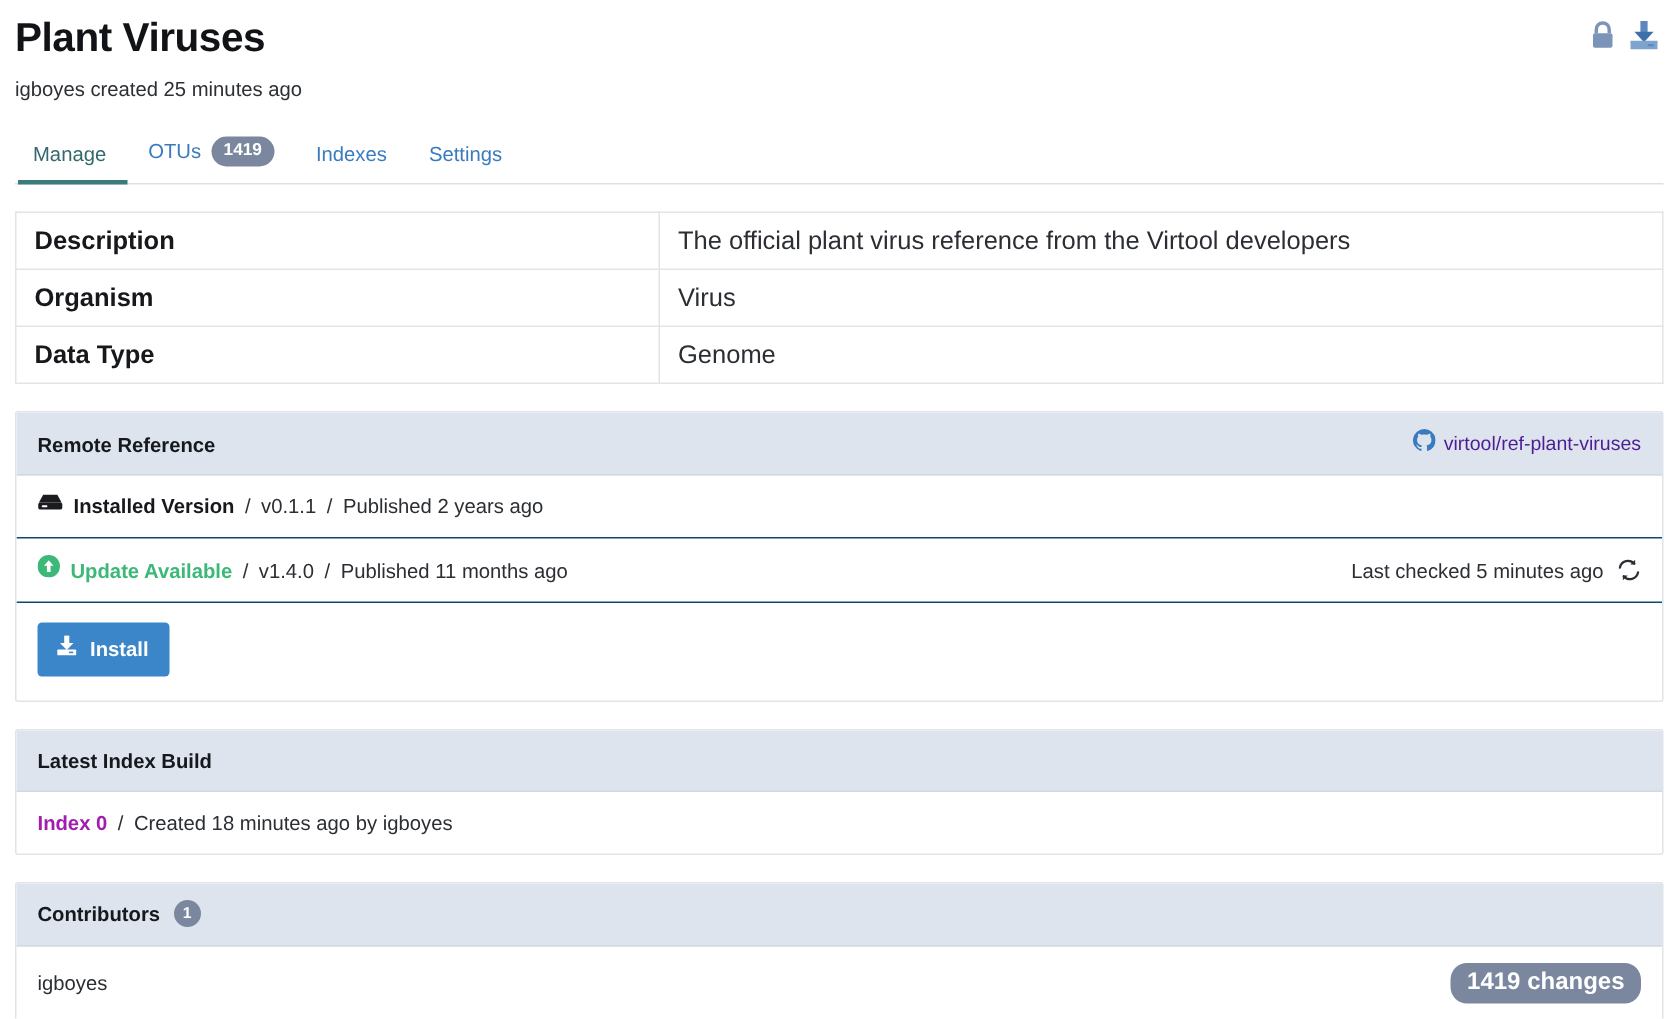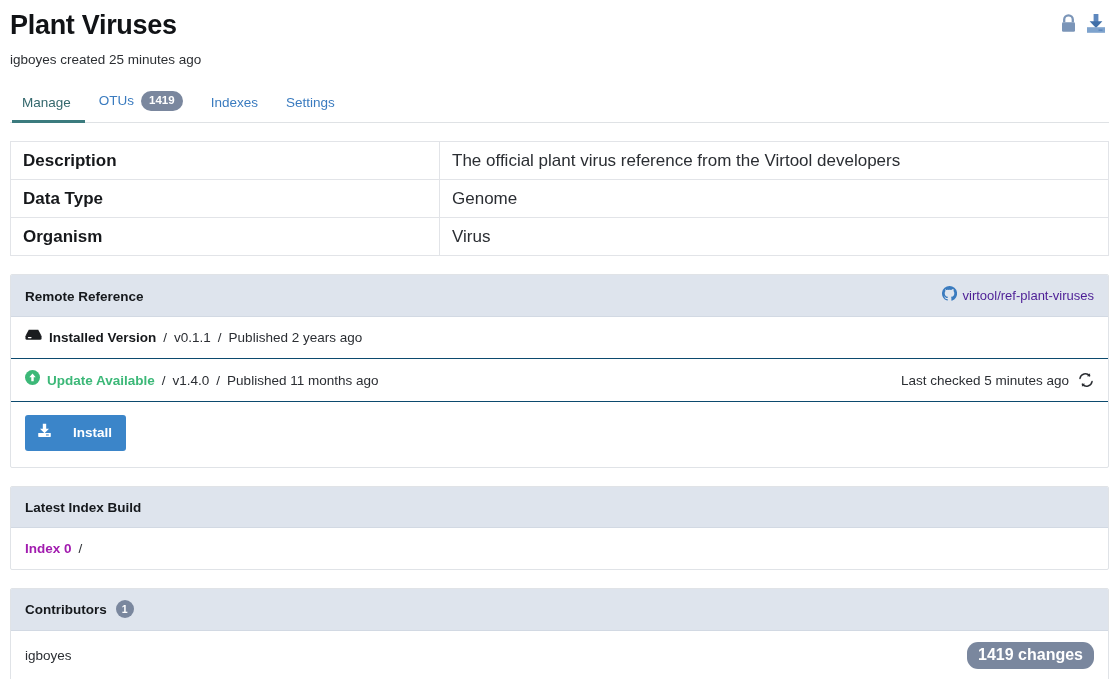--- a/index.html
+++ b/index.html
@@ -211,21 +211,21 @@
     background: #3b85c9;
     color: #ffffff;
     border: none;
     border-radius: 3px;
     font-size: 13.5px;
     font-family: "Liberation Sans", sans-serif;
     font-weight: bold;
     padding: 8px 14px 9px 12px;
     display: inline-flex;
     align-items: center;
-    gap: 21px;
+    gap: 8px;
     cursor: pointer;
     line-height: 17px;
   }
 
   .link-blue {
     color: #a21caf;
     font-weight: bold;
     text-decoration: none;
     cursor: pointer;
   }
@@ -288,26 +288,26 @@
     </div>
   </div>
 
   <table class="info-table">
     <tbody>
       <tr>
         <td class="key">Description</td>
         <td class="val">The official plant virus reference from the Virtool developers</td>
       </tr>
       <tr>
+        <td class="key">Organism</td>
+        <td class="val">Virus</td>
+      </tr>
+      <tr>
         <td class="key">Data Type</td>
         <td class="val">Genome</td>
-      </tr>
-      <tr>
-        <td class="key">Organism</td>
-        <td class="val">Virus</td>
       </tr>
     </tbody>
   </table>
 
   <div class="card">
     <div class="card-header">
       <div class="card-header-title">Remote Reference</div>
       <a class="github-link">
         <span>
           <svg width="15" height="15" viewBox="0 0 16 16">
@@ -378,20 +378,21 @@
   </div>
 
   <div class="card">
     <div class="card-header">
       <div class="card-header-title">Latest Index Build</div>
     </div>
     <div class="card-row">
       <div class="card-row-left">
         <a class="link-blue">Index 0</a>
         <span class="sep">/</span>
+        <span>Created 18 minutes ago by igboyes</span>
       </div>
     </div>
   </div>
 
   <div class="card">
     <div class="card-header">
       <div class="card-header-title">
         <span>Contributors</span>
         <span class="badge-count">1</span>
       </div>

